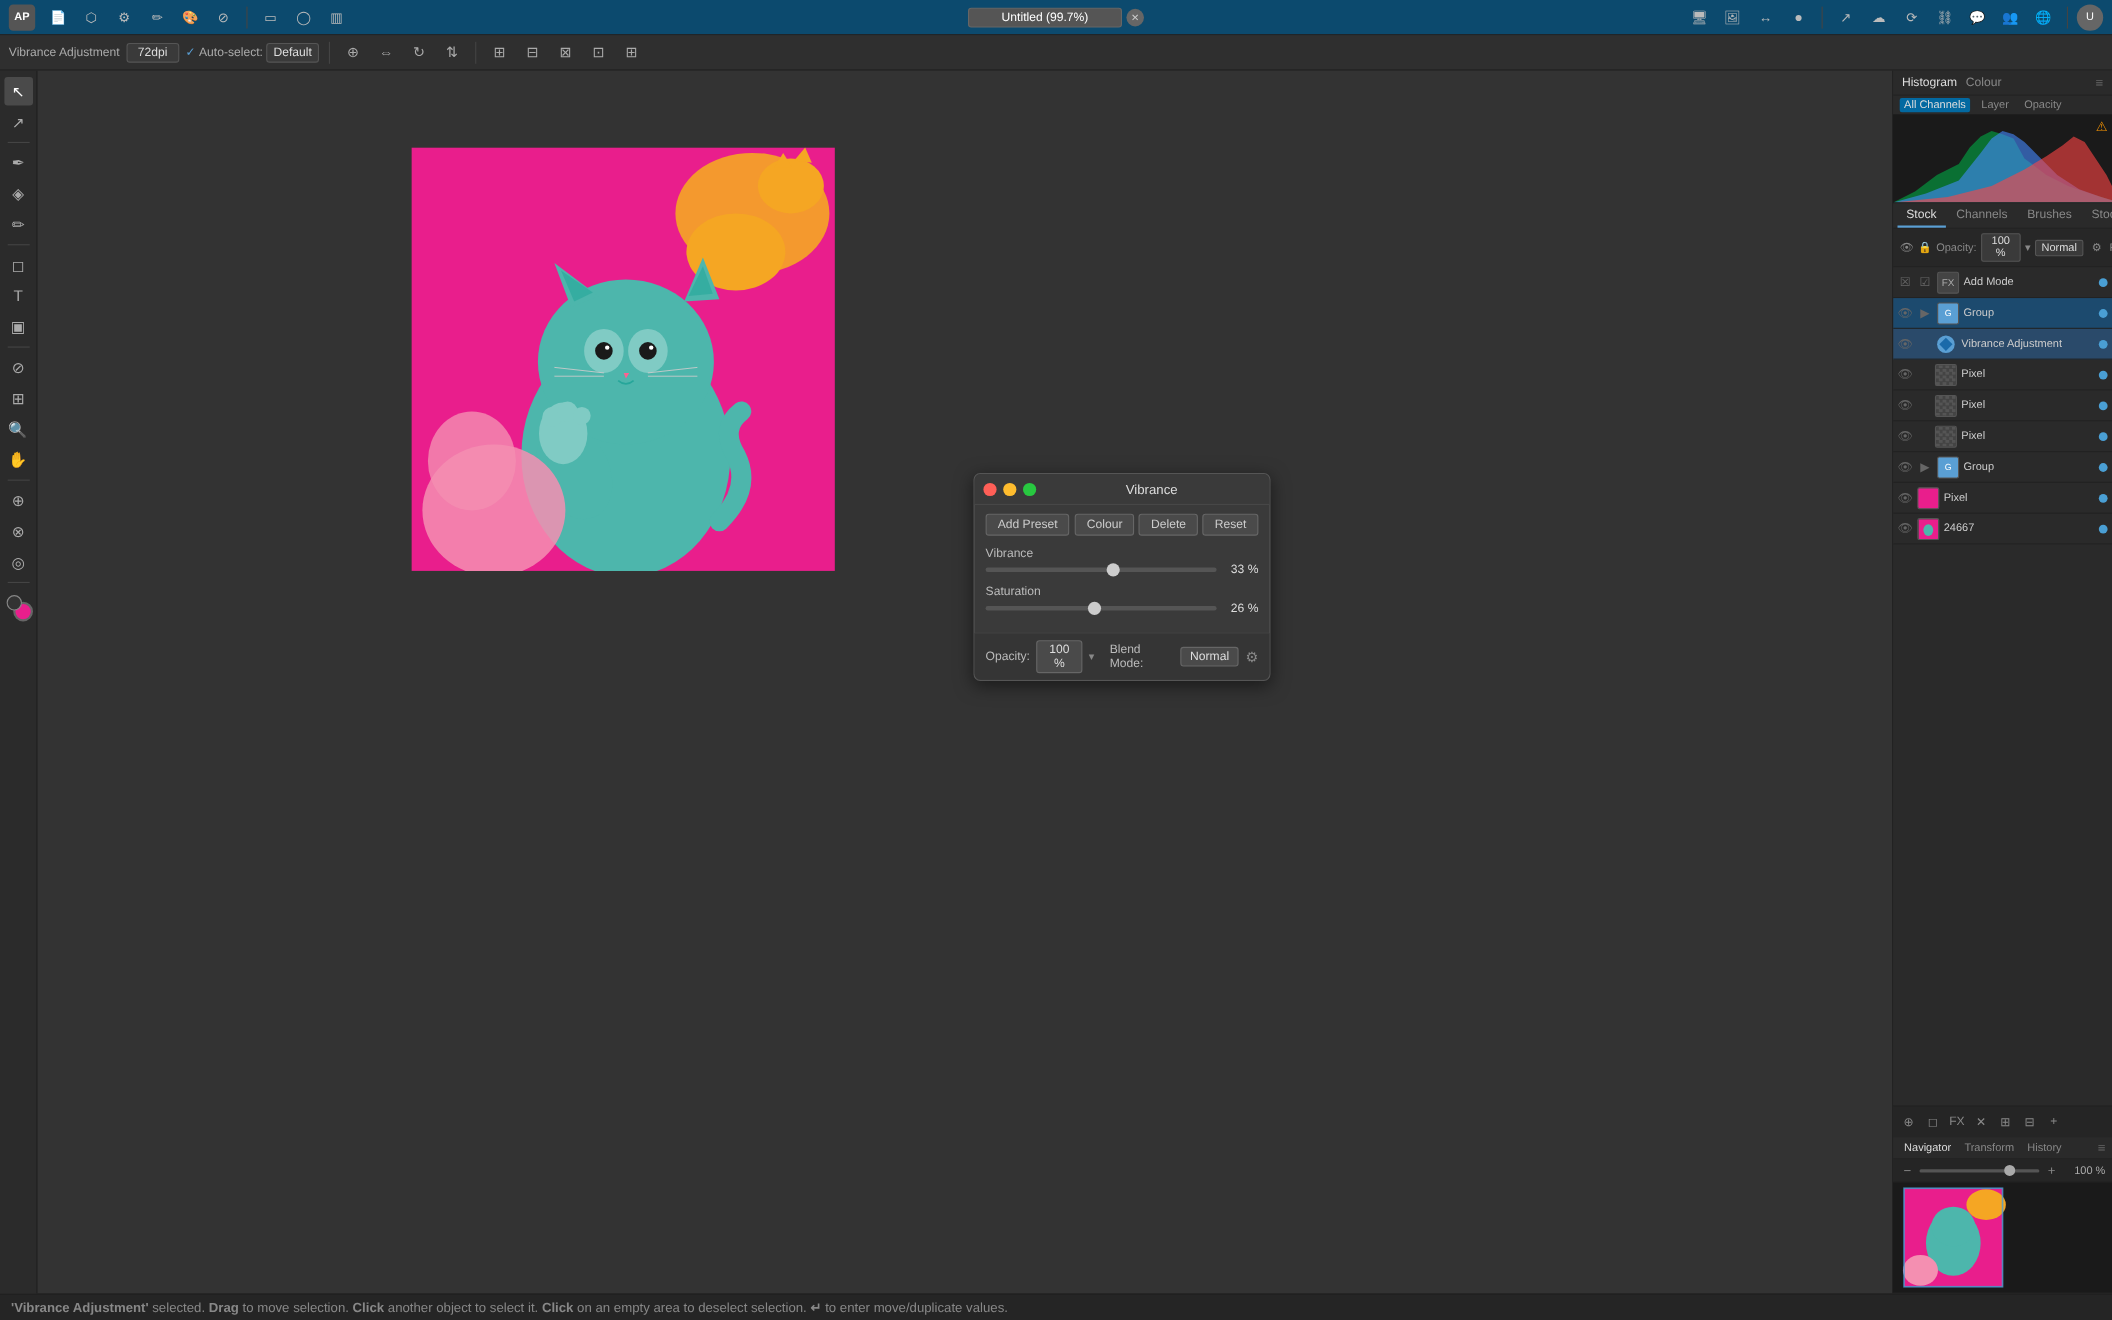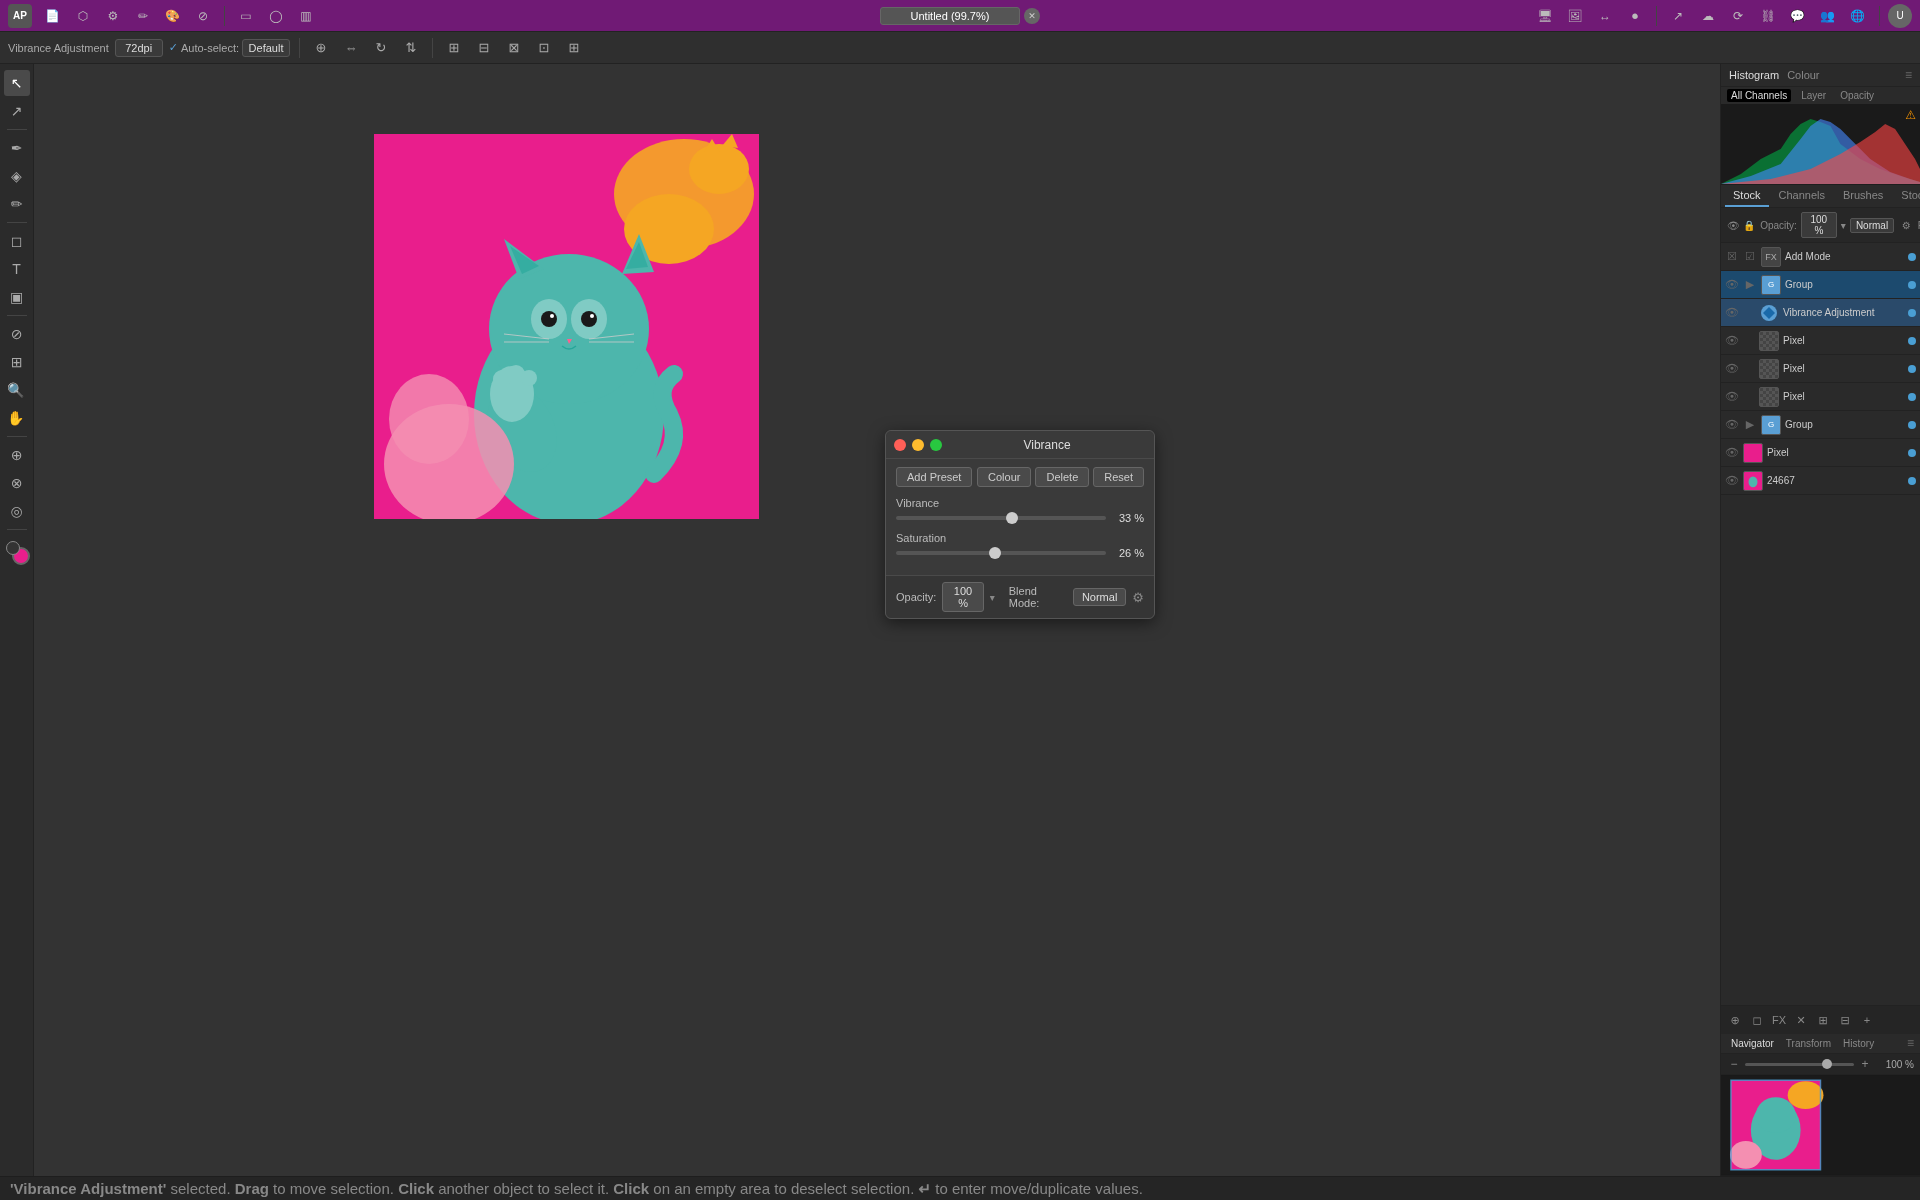--- a/index.html
+++ b/index.html
@@ -11,21 +11,21 @@
       font-size: 11px;
       color: #ccc;
       overflow: hidden;
       position: relative;
     }
 
     
     #top-menubar {
       width: 100%;
       height: 32px;
-      background: #701a75;
+      background: #0c4a6e;
       border-bottom: 1px solid #222;
       display: flex;
       align-items: center;
       padding: 0 8px;
       gap: 4px;
       position: absolute;
       top: 0; left: 0;
       z-index: 100;
     }
     .menu-logo {
@@ -262,21 +262,21 @@
       display: flex;
       background: #2a2a2a;
       padding: 2px 6px;
       gap: 6px;
       align-items: center;
     }
     .hist-sub-tab {
       font-size: 10px; color: #888; cursor: pointer;
       padding: 1px 4px;
     }
-    .hist-sub-tab.active { color: #ddd; background: #000000; border-radius: 2px; }
+    .hist-sub-tab.active { color: #ddd; background: #0369a1; border-radius: 2px; }
 
     
     .layers-tabs {
       display: flex;
       background: #2a2a2a;
       border-bottom: 1px solid #222;
       padding: 0 4px;
       gap: 2px;
     }
     .layers-tab {
@@ -543,21 +543,21 @@
     
     #status-bar {
       position: absolute;
       bottom: 0; left: 0; right: 0;
       height: 24px;
       background: #252525;
       border-top: 1px solid #1e1e1e;
       display: flex;
       align-items: center;
       padding: 0 10px;
-      font-size: 15px; color: #888;
+      font-size: 12px; color: #888;
       gap: 6px;
     }
 
     
     ::-webkit-scrollbar { width: 4px; height: 4px; }
     ::-webkit-scrollbar-track { background: #1a1a1a; }
     ::-webkit-scrollbar-thumb { background: #555; border-radius: 2px; }
   </style>
 </head>
 <body>

